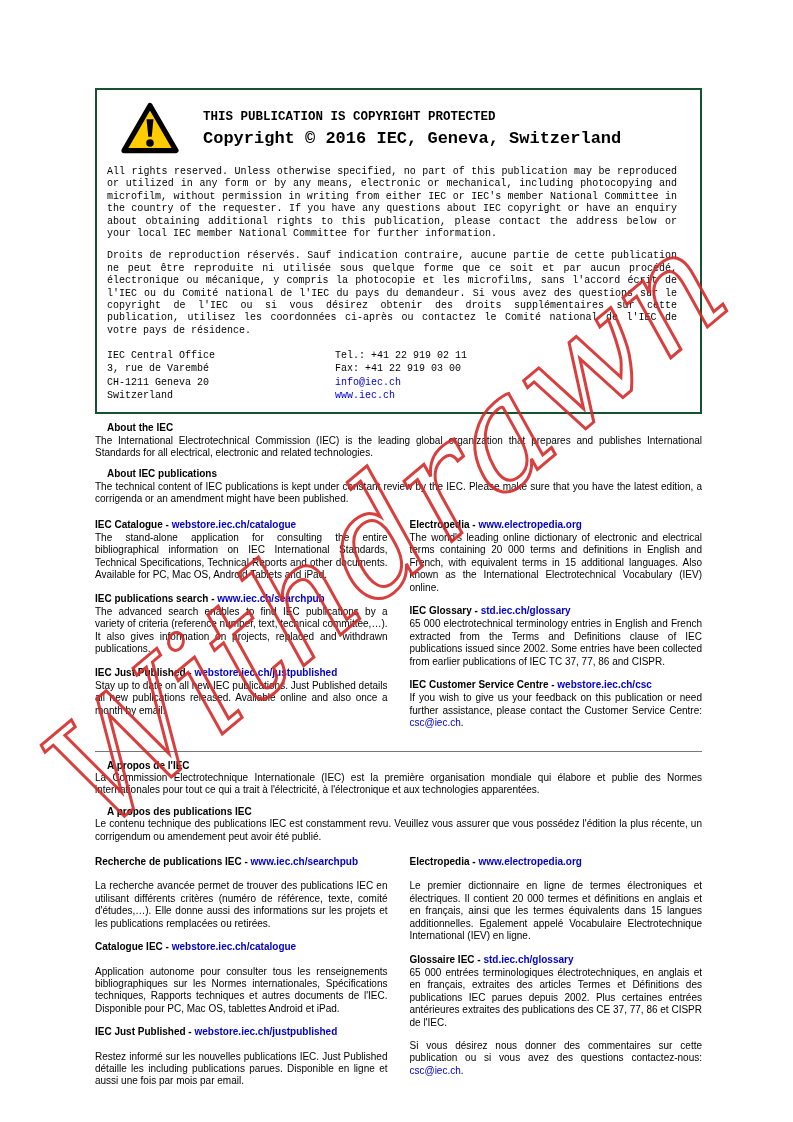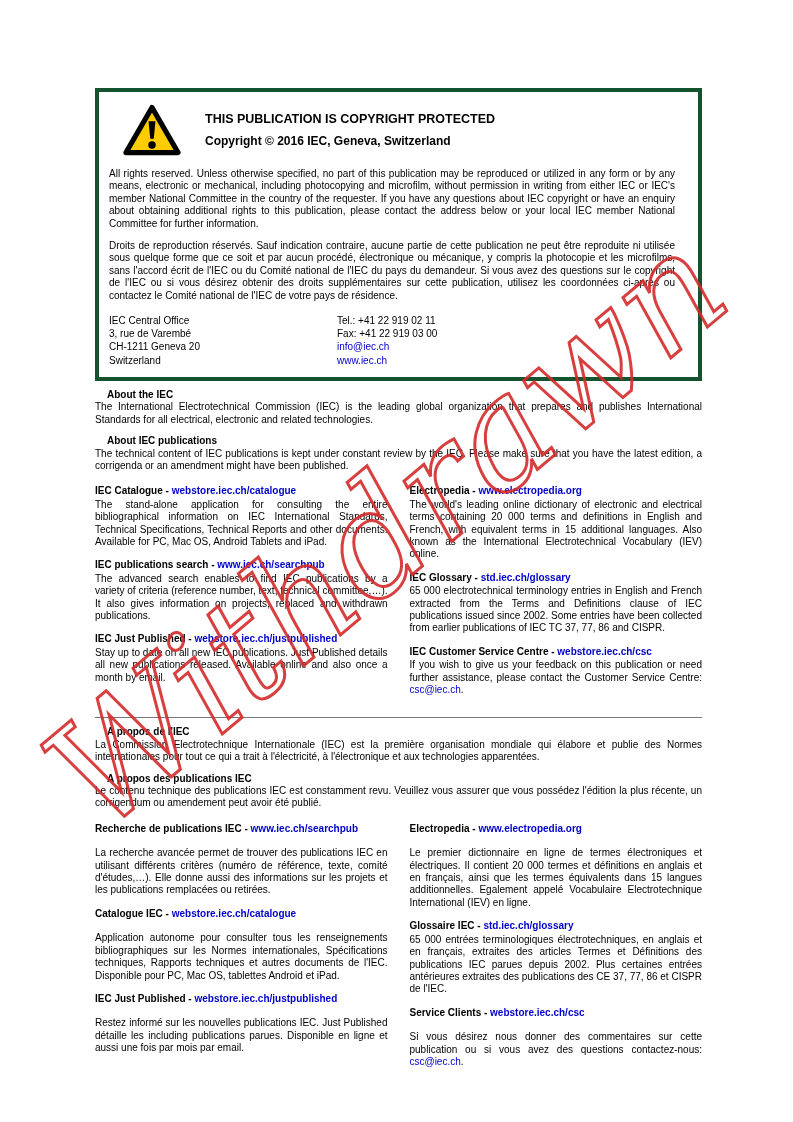--- a/index.html
+++ b/index.html
@@ -4,25 +4,25 @@
 <style>
   * { margin:0; padding:0; box-sizing:border-box; }
   html,body { background:#ffffff; }
   .page {
     position:relative; width:793px; height:1122px; background:#fff;
     font-family:"Liberation Sans", sans-serif; color:#000; overflow:hidden;
   }
   .content { position:absolute; left:95px; top:88px; width:607px; font-size:10px; line-height:12.4px; }
 
   
-  .copyright-box { border:4px solid #14532d; padding:8px 23px 10px 10px; }
+  .copyright-box { border:2px solid #14532d; padding:8px 23px 10px 10px;font-family:Liberation Mono, monospace; }
   .box-header { display:flex; align-items:center; gap:24px; padding:4px 0 2px 14px; }
   .warn-icon svg { width:58px; height:52px; display:block; }
   .box-title { font-weight:bold; font-size:12.5px; margin-bottom:10px; }
-  .box-subtitle { font-weight:bold; font-size:12px; }
+  .box-subtitle { font-weight:bold; font-size:17px; }
   .box-para { text-align:justify; margin-top:10px; }
   .contact-row { display:flex; margin-top:12px; line-height:13.2px; }
   .contact-col.left { width:228px; }
 
   a.link { color:#0000cc; text-decoration:none; cursor:pointer; }
   .bold { font-weight:bold; }
 
   
   .sect-heading { font-weight:bold; margin-top:9px;margin-left:12px; }
   .sect-body { text-align:justify; }
@@ -149,21 +149,20 @@
       <div class="col">
         <div class="col-item gap-heading">
           <div class="item-heading"><span>Electropedia - </span><a class="link bold">www.electropedia.org</a></div>
           <p class="item-body">Le premier dictionnaire en ligne de termes électroniques et électriques. Il contient 20 000 termes et définitions en anglais et en français, ainsi que les termes équivalents dans 15 langues additionnelles. Egalement appelé Vocabulaire Electrotechnique International (IEV) en ligne.</p>
         </div>
         <div class="col-item">
           <div class="item-heading"><span>Glossaire IEC - </span><a class="link bold">std.iec.ch/glossary</a></div>
           <p class="item-body">65 000 entrées terminologiques électrotechniques, en anglais et en français, extraites des articles Termes et Définitions des publications IEC parues depuis 2002. Plus certaines entrées antérieures extraites des publications des CE 37, 77, 86 et CISPR de l'IEC.</p>
         </div>
         <div class="col-item gap-heading">
-          <div class="item-heading"><span>Service Clients - </span><a class="link bold">webstore.iec.ch/csc</a></div>
           <p class="item-body"><span>Si vous désirez nous donner des commentaires sur cette publication ou si vous avez des questions contactez-nous: </span><a class="link">csc@iec.ch</a><span>.</span></p>
         </div>
       </div>
     </div>
 
   </div>
 
   <div class="watermark">Withdrawn</div>
 </div>
 

